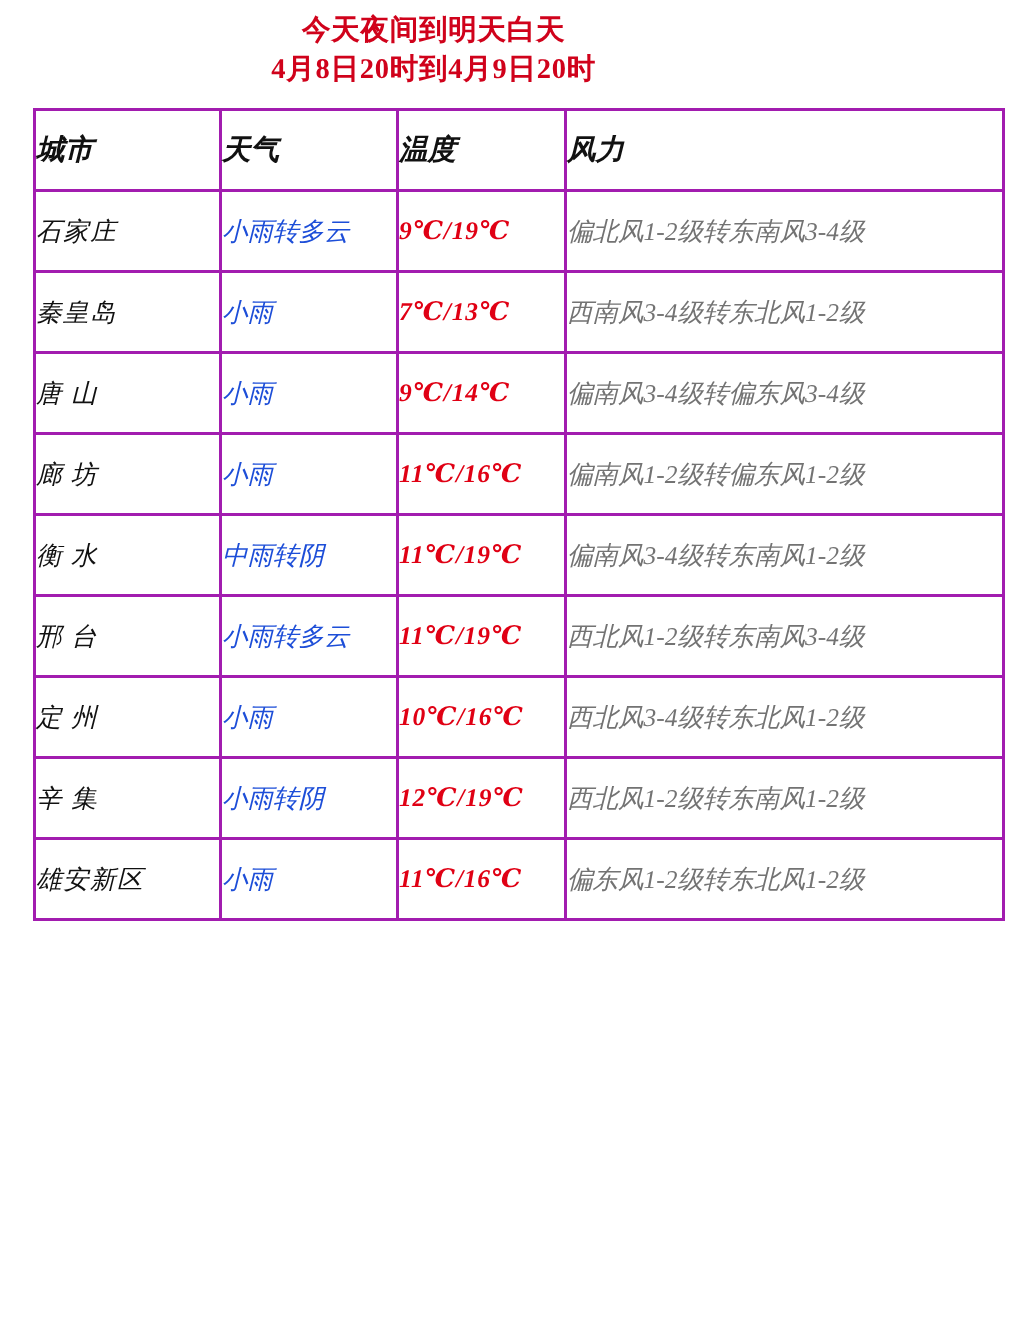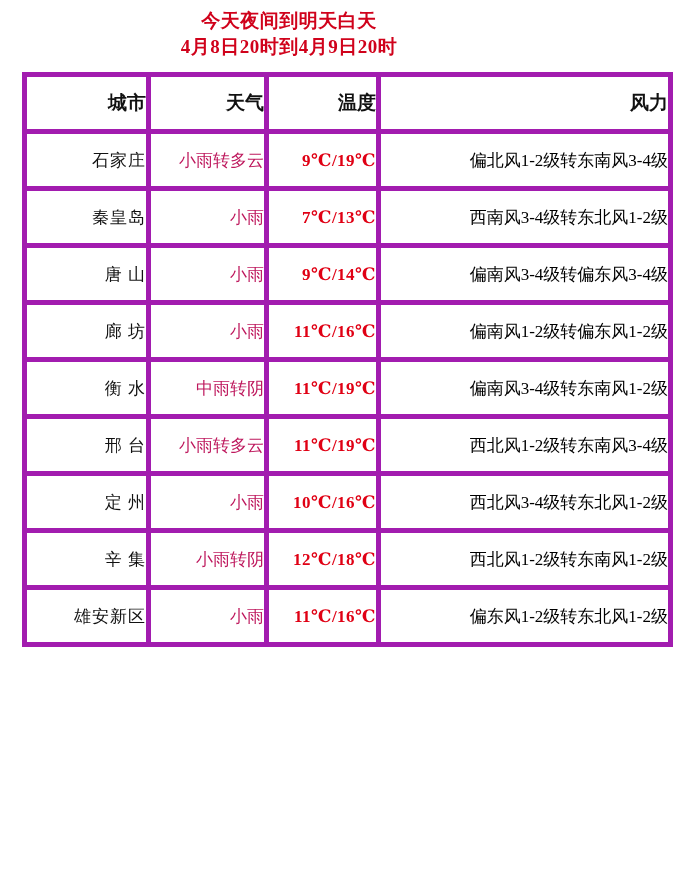--- a/index.html
+++ b/index.html
@@ -37,56 +37,57 @@
   .table-wrap {
     margin: 6px 22px 0 22px;
   }
   table.wx {
     border-collapse: collapse;
     width: 646px;
     table-layout: fixed;
     background: #fff;
   }
   table.wx th, table.wx td {
-    border: 5px solid #a21caf;
-    text-align: right;
+    border: 2px solid #a21caf;
+    text-align: left;
     vertical-align: middle;
     font-size: 17px;
     padding: 0;
     height: 52px;
+    font-style: italic;
   }
   table.wx thead th {
     height: 52px;
     font-weight: 700;
     font-size: 19px;
     color: #111;
   }
   col.c-city { width: 124px; }
   col.c-weather { width: 118px; }
   col.c-temp { width: 112px; }
   col.c-wind { width: 292px; }
 
   td.city {
     font-size: 18px;
     letter-spacing: 1px;
     color: #111;
   }
   td.weather {
     font-size: 17px;
-    color: #be185d;
+    color: #1d4ed8;
   }
   td.temp {
     font-size: 17px;
     color: #e00014;
     font-weight: 700;
     letter-spacing: 0.5px;
   }
   td.wind {
     font-size: 16.5px;
-    color: #000000;
+    color: #737373;
   }
 </style>
 </head>
 <body>
 
 <div class="page">
 
   <div class="title-block">
     <div class="title-line">今天夜间到明天白天</div>
     <div class="title-line">4月8日20时到4月9日20时</div>
@@ -147,21 +148,21 @@
         </tr>
         <tr>
           <td class="city">定 州</td>
           <td class="weather">小雨</td>
           <td class="temp">10℃/16℃</td>
           <td class="wind">西北风3-4级转东北风1-2级</td>
         </tr>
         <tr>
           <td class="city">辛 集</td>
           <td class="weather">小雨转阴</td>
-          <td class="temp">12℃/18℃</td>
+          <td class="temp">12℃/19℃</td>
           <td class="wind">西北风1-2级转东南风1-2级</td>
         </tr>
         <tr>
           <td class="city">雄安新区</td>
           <td class="weather">小雨</td>
           <td class="temp">11℃/16℃</td>
           <td class="wind">偏东风1-2级转东北风1-2级</td>
         </tr>
       </tbody>
     </table>

